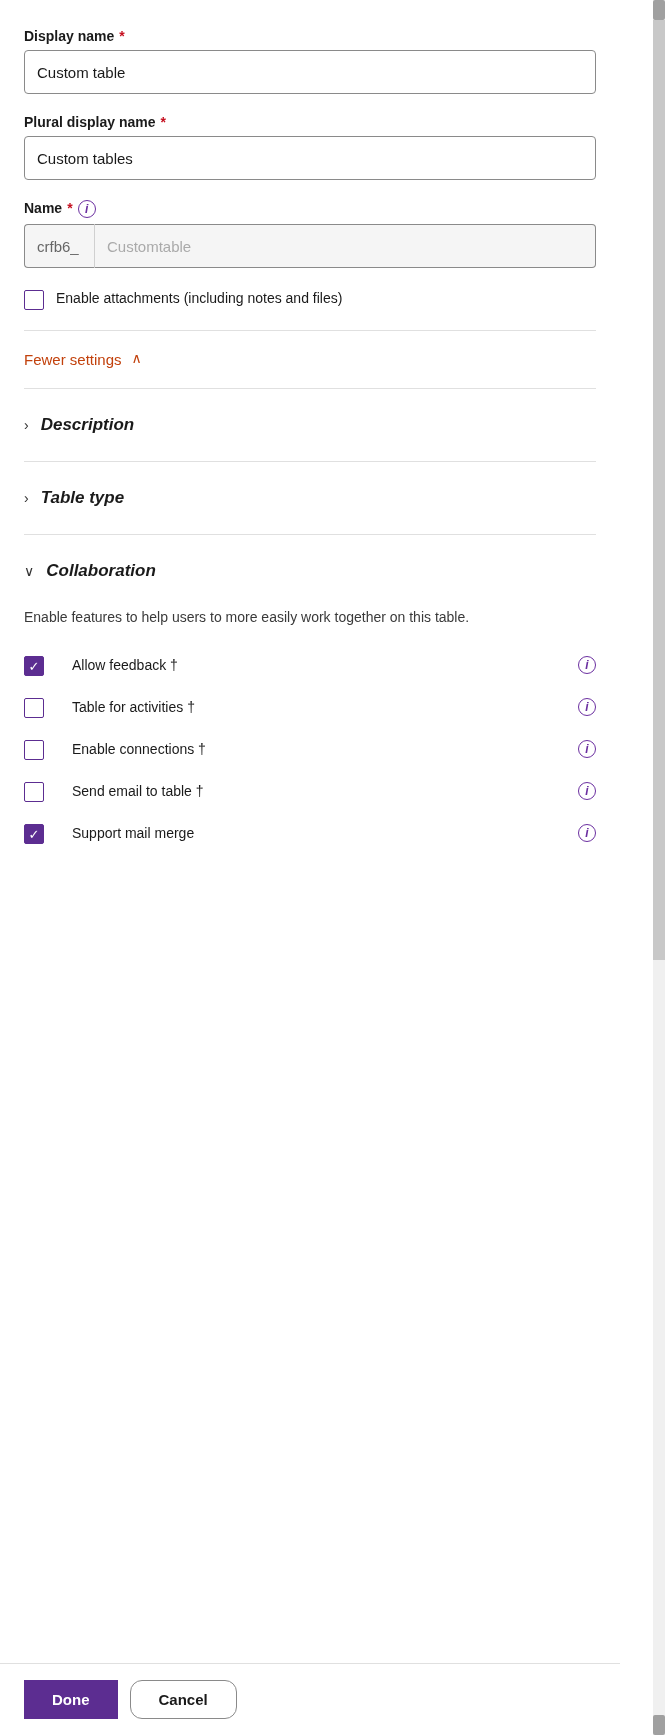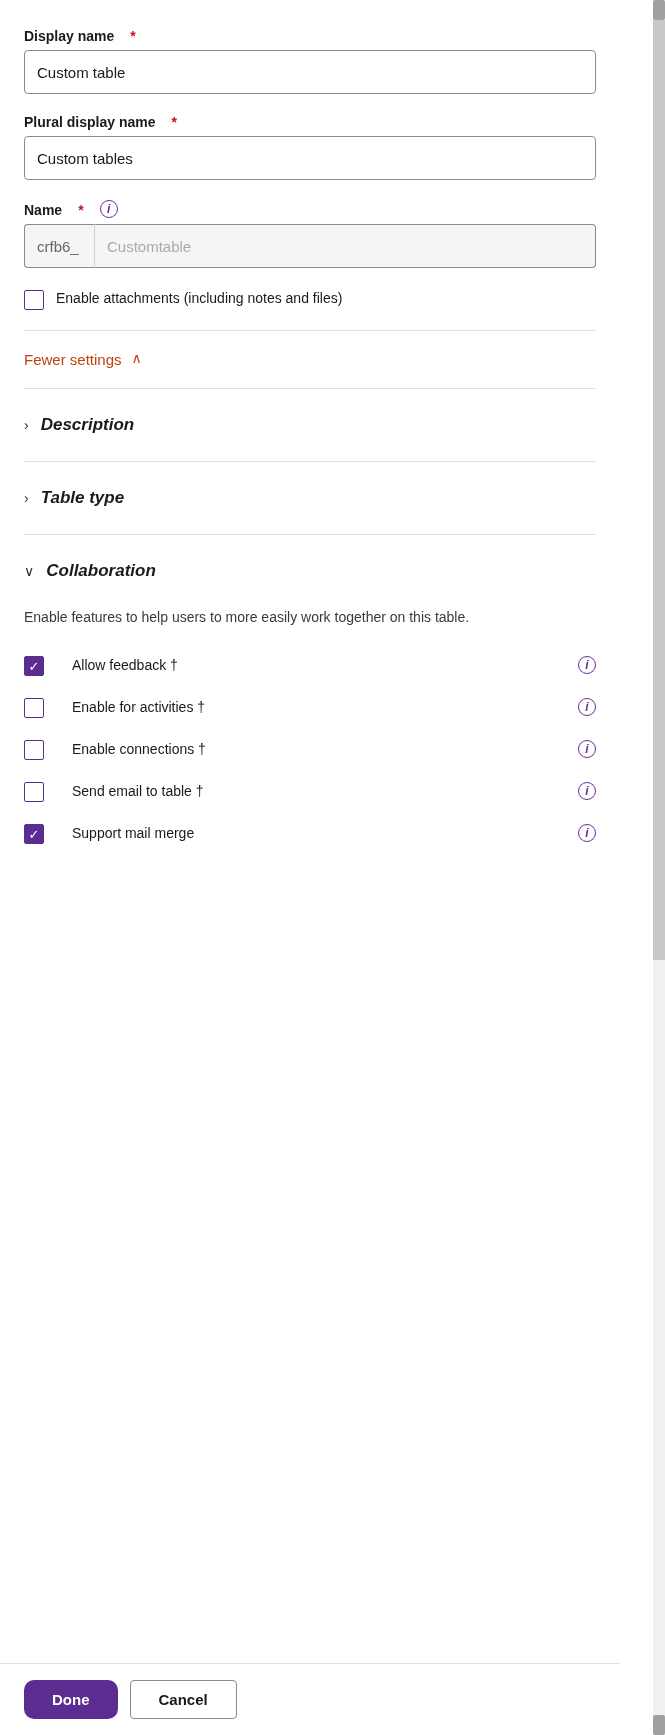--- a/index.html
+++ b/index.html
@@ -86,22 +86,22 @@
     .field-group {
       margin-bottom: 20px;
     }
 
     .field-label {
       font-size: 14px;
       font-weight: 600;
       color: #1a1a1a;
       margin-bottom: 6px;
       display: flex;
-      align-items: flex-end;
-      gap: 16px;
+      align-items: flex-start;
+      gap: 5px;
     }
 
     .required-star {
       color: #c50f1f;
       font-size: 14px;
     }
 
     .text-input {
       width: 100%;
       height: 44px;
@@ -283,33 +283,33 @@
       padding: 16px 24px;
       display: flex;
       gap: 12px;
       border-top: 1px solid #e0e0e0;
     }
 
     .btn-done {
       background: #5c2d91;
       color: #fff;
       border: none;
-      border-radius: 10px;
+      border-radius: 0;
       padding: 10px 28px;
       font-size: 15px;
       font-weight: 600;
       cursor: pointer;
       font-family: inherit;
     }
 
     .btn-cancel {
       background: #fff;
       color: #1a1a1a;
       border: 1.5px solid #8a8a8a;
-      border-radius: 4px;
+      border-radius: 12px;
       padding: 10px 28px;
       font-size: 15px;
       font-weight: 600;
       cursor: pointer;
       font-family: inherit;
     }
   </style>
 </head>
 <body>
 
@@ -380,21 +380,21 @@
       <div class="option-left">
         <div class="checkbox checked"></div>
         <span class="option-label">Allow feedback †</span>
       </div>
       <span class="info-icon">i</span>
     </div>
 
     <div class="option-row">
       <div class="option-left">
         <div class="checkbox"></div>
-        <span class="option-label">Enable for activities †</span>
+        <span class="option-label">Table for activities †</span>
       </div>
       <span class="info-icon">i</span>
     </div>
 
     <div class="option-row">
       <div class="option-left">
         <div class="checkbox"></div>
         <span class="option-label">Enable connections †</span>
       </div>
       <span class="info-icon">i</span>

